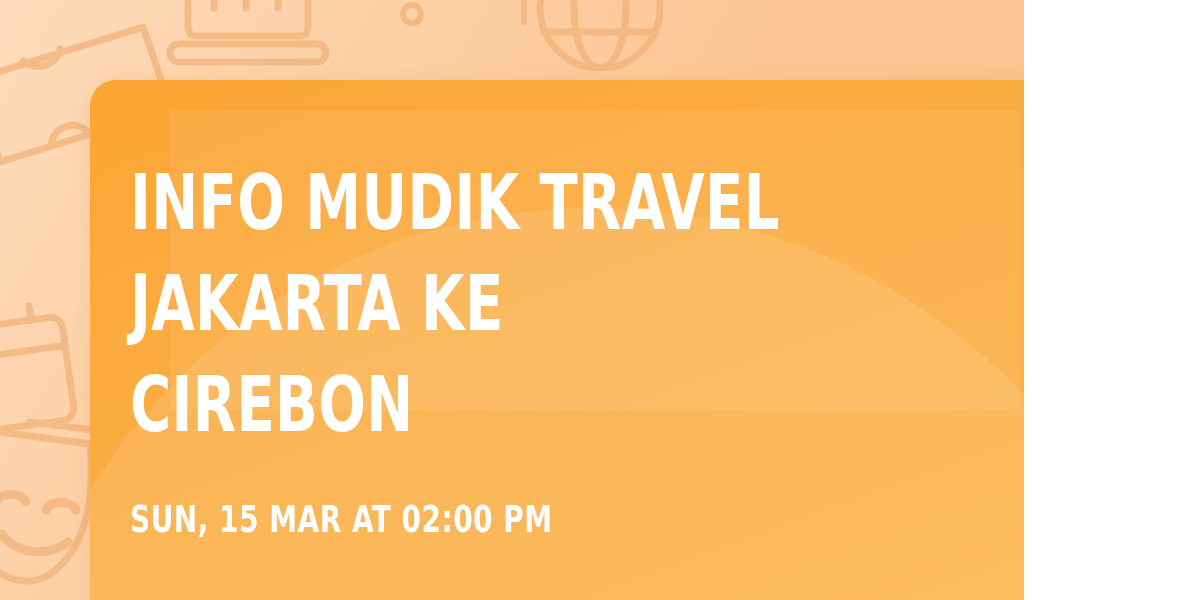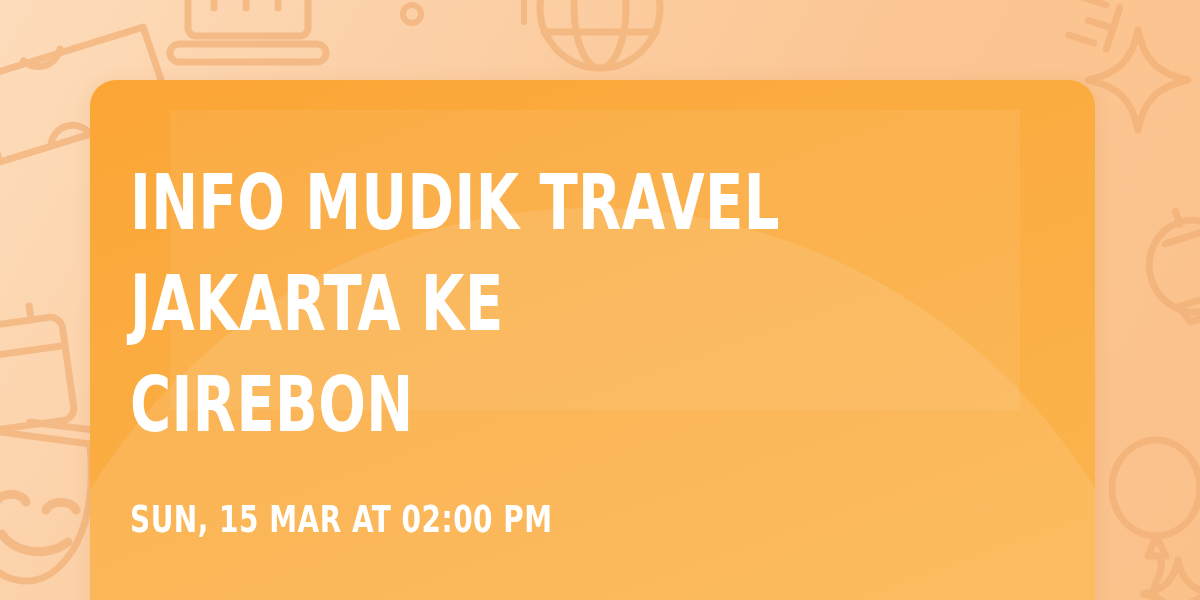--- a/index.html
+++ b/index.html
@@ -6,21 +6,21 @@
     margin: 0;
     padding: 0;
     background: #ffffff;
   }
   body {
     font-family: "Liberation Sans", sans-serif;
   }
 
   .stage {
     position: relative;
-    width: 1200px;
+    width: 1024px;
     height: 600px;
     overflow: hidden;
   }
 
   
   .bg-gradient {
     position: absolute;
     inset: 0;
     background: linear-gradient(120deg, #fddcbb 0%, #fcd1a8 26%, #fbc694 58%, #fbc18b 100%);
   }

